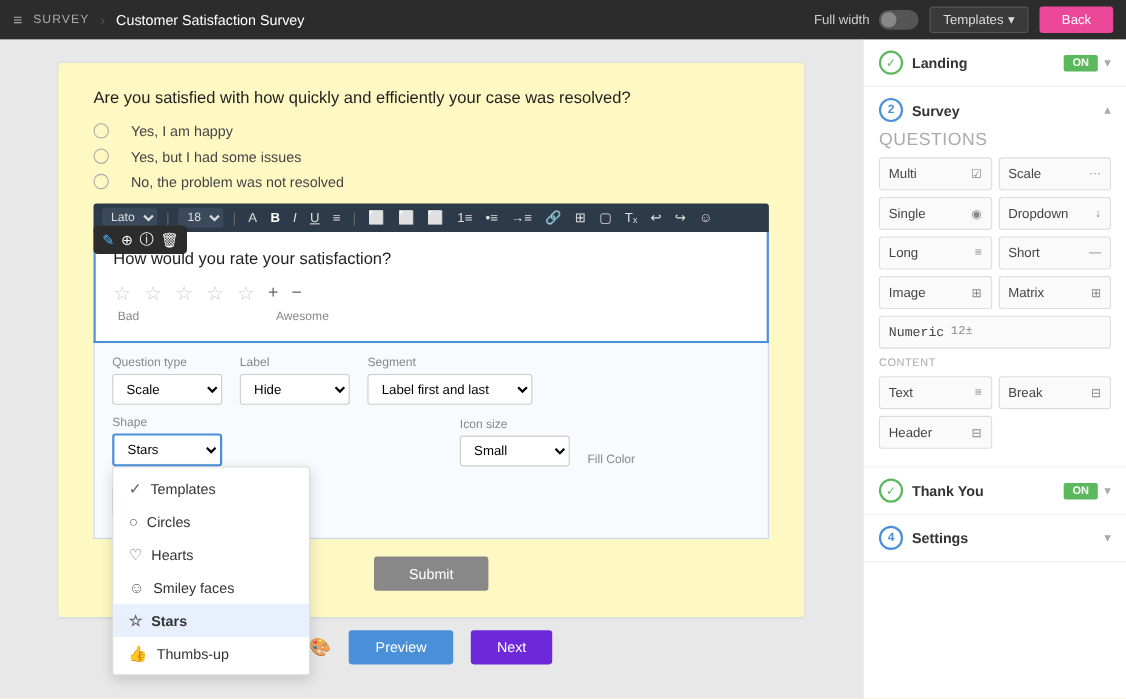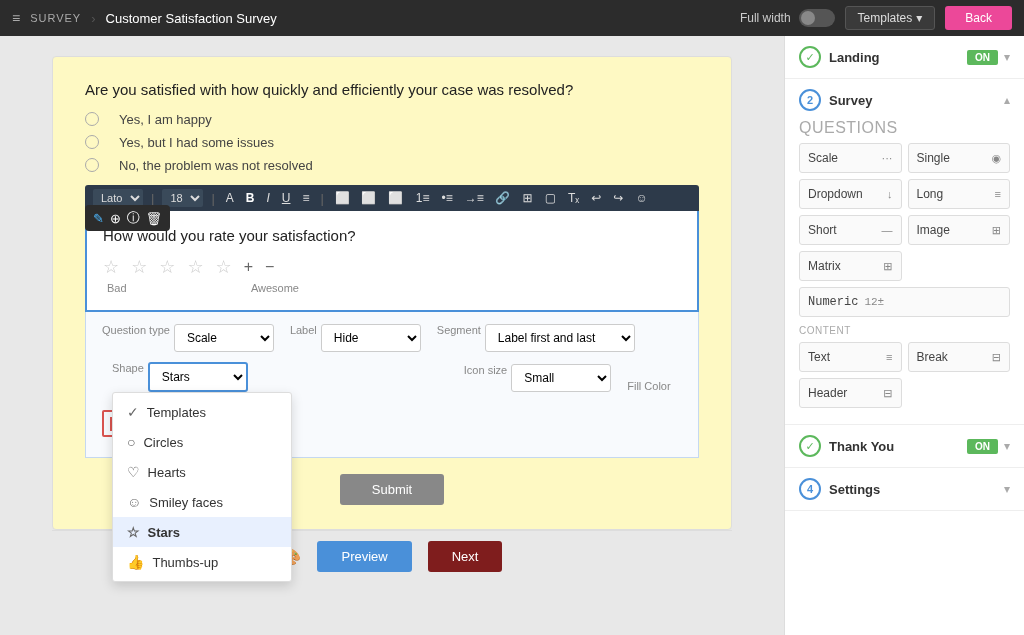--- a/index.html
+++ b/index.html
@@ -44,48 +44,48 @@
     .editable-question { font-size: 15px; color: #222; margin-bottom: 12px; }
     .stars-row { display: flex; align-items: center; gap: 12px; margin-bottom: 4px; }
     .star { color: #ccc; font-size: 18px; }
     .star-plus { color: #666; font-size: 16px; }
     .star-minus { color: #666; font-size: 16px; }
     .stars-labels { display: flex; justify-content: space-between; padding: 0 4px; font-size: 11px; color: #888; width: 200px; text-align: center; }
 
     
     .config-panel { border: 1px solid #c5d8f0; border-top: none; background: #f8fafd; padding: 12px 16px; }
     .config-row { display: flex; gap: 16px; margin-bottom: 10px; align-items: flex-end; }
-    .config-field { display: flex; flex-direction: row; gap: 4px; }
+    .config-field { display: flex; flex-direction: column; gap: 4px; }
     .config-label { font-size: 11px; color: #888; }
     .config-select { border: 1px solid #ccc; border-radius: 3px; padding: 5px 8px; font-size: 12px; background: #fff; min-width: 100px; }
     .config-select.blue-border { border-color: #4a90d9; border-width: 2px; }
     .config-color { display: flex; align-items: center; gap: 6px; }
     .color-swatch { width: 28px; height: 28px; background: #f4ae1b; border: 1px solid #ccc; border-radius: 3px; cursor: pointer; }
     .color-hex { font-size: 12px; color: #555; }
     .color-star { color: #f4ae1b; font-size: 16px; }
     .skip-logic-row { display: flex; align-items: center; gap: 8px; padding: 8px 0; }
     .skip-checkbox { width: 14px; height: 14px; border: 2px solid #d9534f; background: #fff; cursor: pointer; }
     .skip-label { font-size: 13px; color: #333; }
     .configure-link { color: #999; font-size: 12px; }
 
     
-    .shape-dropdown { position: relative; margin-left: 10px; }
+    .shape-dropdown { position: relative; }
     .dropdown-menu { position: absolute; top: 100%; left: 0; width: 180px; background: #fff; border: 1px solid #ddd; border-radius: 3px; box-shadow: 0 4px 12px rgba(0,0,0,0.15); z-index: 100; padding: 4px 0; }
     .dropdown-item { display: flex; align-items: center; gap: 8px; padding: 7px 14px; cursor: pointer; font-size: 13px; color: #333; }
     .dropdown-item.active { background: #e8f0fe; font-weight: 600; }
     .dropdown-icon { font-size: 14px; color: #666; }
 
     
     .submit-btn { display: block; margin: 16px auto 0; background: #888; color: #fff; border: none; padding: 8px 32px; border-radius: 3px; font-size: 13px; cursor: pointer; }
 
     
     .bottom-bar { display: flex; justify-content: center; align-items: center; gap: 16px; padding: 10px; background: #e8e8e8; border-top: 1px solid #ddd; }
     .paint-icon { color: #666; font-size: 16px; cursor: pointer; }
     .preview-btn { background: #4a90d9; color: #fff; border: none; padding: 8px 24px; border-radius: 3px; font-size: 13px; cursor: pointer; }
-    .next-btn { background: #7f1d1d; color: #fff; border: none; padding: 8px 24px; border-radius: 3px; font-size: 13px; cursor: pointer; }
+    .next-btn { background: #6d28d9; color: #fff; border: none; padding: 8px 24px; border-radius: 3px; font-size: 13px; cursor: pointer; }
 
     
     .right-panel { width: 240px; background: #fff; border-left: 1px solid #ddd; overflow-y: auto; padding: 0; }
 
     .sidebar-section { padding: 10px 14px; border-bottom: 1px solid #eee; }
     .sidebar-header { display: flex; align-items: center; justify-content: space-between; }
     .sidebar-header-left { display: flex; align-items: center; gap: 8px; }
     .section-icon-circle { width: 22px; height: 22px; border-radius: 50%; border: 2px solid #5cb85c; display: flex; align-items: center; justify-content: center; font-size: 11px; color: #5cb85c; }
     .section-icon-number { width: 22px; height: 22px; border-radius: 50%; border: 2px solid #4a90d9; display: flex; align-items: center; justify-content: center; font-size: 11px; color: #4a90d9; font-weight: 600; }
     .section-title { font-size: 13px; font-weight: 600; color: #333; }
@@ -305,20 +305,24 @@
           <div class="section-icon-number">2</div>
           <span class="section-title">Survey</span>
         </div>
         <span class="section-chevron">▴</span>
       </div>
 
       <div class="questions-label">Questions</div>
 
       <div class="question-grid">
         <button class="q-btn">
+          <span>Multi</span>
+          <span class="q-icon">☑</span>
+        </button>
+        <button class="q-btn">
           <span>Scale</span>
           <span class="q-icon">···</span>
         </button>
         <button class="q-btn">
           <span>Single</span>
           <span class="q-icon">◉</span>
         </button>
         <button class="q-btn">
           <span>Dropdown</span>
           <span class="q-icon">↓</span>

